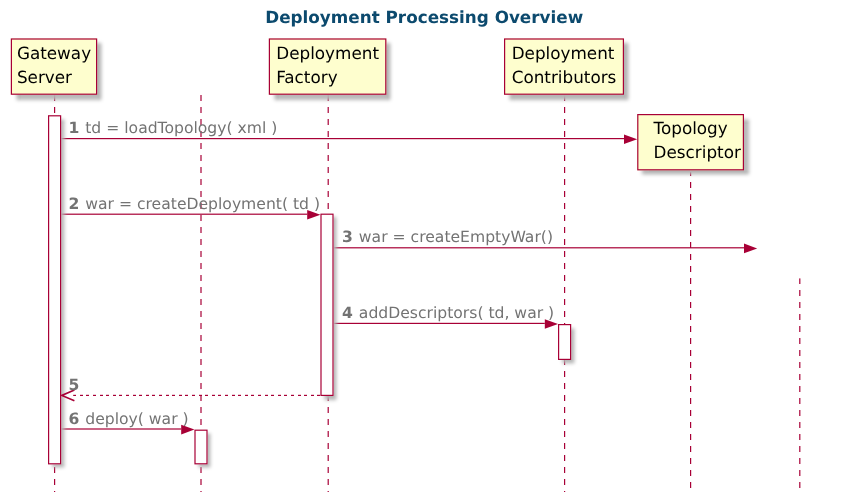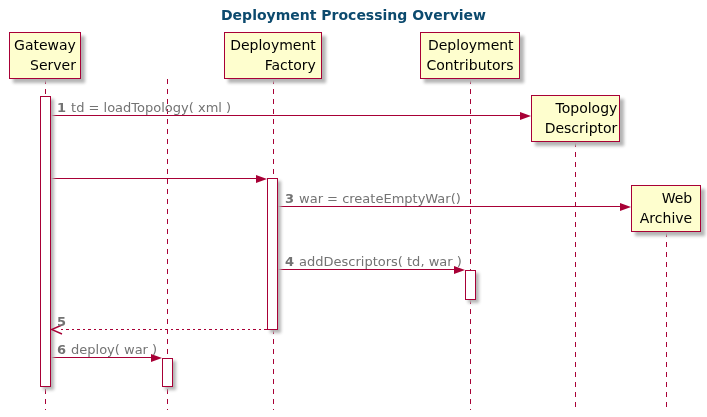--- a/index.html
+++ b/index.html
@@ -7,21 +7,21 @@
     position:relative;width:707px;height:417px;background:#ffffff;overflow:hidden;
     font-family:"DejaVu Sans","Liberation Sans",sans-serif;color:#000;
   }
   .title{
     position:absolute;top:7px;left:0;width:707px;text-align:center;
     font-size:14px;font-weight:bold;color:#0c4a6e;
   }
   .pbox{
     position:absolute;background:#FEFECE;border:1.6px solid #A80036;
     box-shadow:4px 4px 3px #b5b5b5;
-    display:flex;align-items:center;justify-content:center;text-align:right;
+    display:flex;align-items:center;justify-content:center;text-align:left;
     font-size:14px;line-height:1.38;white-space:pre-line;box-sizing:border-box;
   }
   .lifeline{
     position:absolute;width:1px;
     background:repeating-linear-gradient(180deg,#A80036 0,#A80036 5px,transparent 5px,transparent 10px);
   }
   .activation{
     position:absolute;width:11px;background:#ffffff;border:1.2px solid #A80036;
     box-shadow:3px 3px 3px #b5b5b5;box-sizing:border-box;z-index:4;
   }
@@ -56,36 +56,37 @@
   <div class="lifeline" style="left:666px;top:232px;height:178px;"></div>
 
   <div class="pbox" style="left:9px;top:32px;width:72px;height:47px;">Gateway
 Server</div>
   <div class="pbox" style="left:224px;top:32px;width:98px;height:47px;">Deployment
 Factory</div>
   <div class="pbox" style="left:420px;top:32px;width:100px;height:47px;">Deployment
 Contributors</div>
   <div class="pbox" style="left:531px;top:95px;width:89px;height:47px;padding-left:11px;">Topology
 Descriptor</div>
-  <div class="pbox" style="left:631px;top:185px;width:70px;height:47px;">Web
-Archive</div>
 
   <div class="activation" style="left:40px;top:96px;height:291px;"></div>
   <div class="activation" style="left:267px;top:178px;height:152px;"></div>
   <div class="activation" style="left:465px;top:270px;height:30px;"></div>
   <div class="activation" style="left:162px;top:358px;height:29px;"></div>
 
   <div class="mline" style="left:51px;top:115px;width:469px;"></div>
   <div class="arrow-r" style="left:520px;top:111.5px;"></div>
   <div class="mlabel" style="left:57px;top:100px;">
     <span class="num">1</span><span>td = loadTopology( xml )</span>
   </div>
 
   <div class="mline" style="left:51px;top:178px;width:205px;"></div>
   <div class="arrow-r" style="left:256px;top:174.5px;"></div>
+  <div class="mlabel" style="left:57px;top:163px;">
+    <span class="num">2</span><span>war = createDeployment( td )</span>
+  </div>
 
   <div class="mline" style="left:278px;top:206px;width:342px;"></div>
   <div class="arrow-r" style="left:620px;top:202.5px;"></div>
   <div class="mlabel" style="left:285px;top:191px;text-align:center;">
     <span class="num">3</span><span>war = createEmptyWar()</span>
   </div>
 
   <div class="mline" style="left:278px;top:269px;width:176px;"></div>
   <div class="arrow-r" style="left:454px;top:265.5px;"></div>
   <div class="mlabel" style="left:285px;top:254px;">

